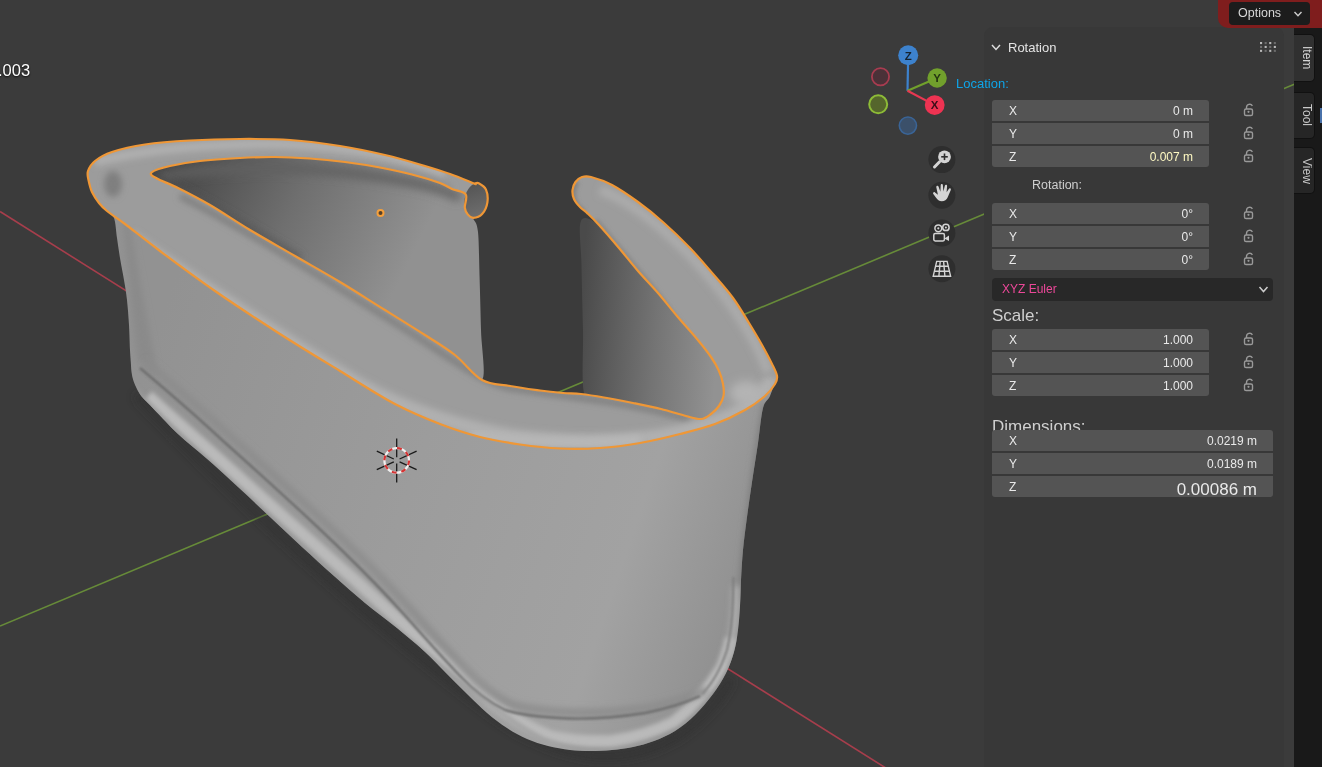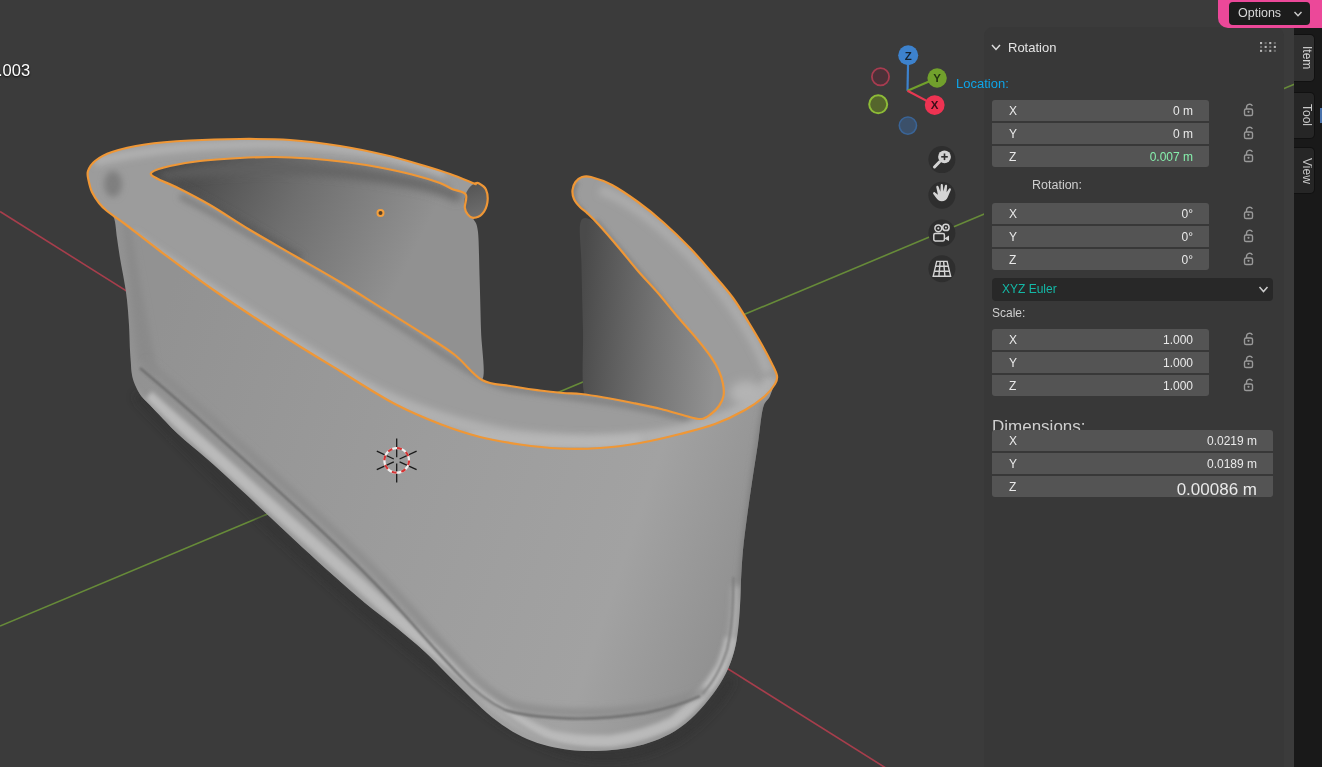--- a/index.html
+++ b/index.html
@@ -159,21 +159,21 @@
 <div class="abs" style="left:992px;top:100px;width:217px;height:21px;background:#545454;border-radius:3px 3px 0 0">
       <span style="position:absolute;left:17px;top:3.5px;color:#e9e9e9;font-size:12px">X</span>
       <span style="position:absolute;right:16px;top:3.5px;color:#e9e9e9;font-size:12px">0 m</span>
     </div>
 <div class="abs" style="left:992px;top:123px;width:217px;height:21px;background:#545454;border-radius:0">
       <span style="position:absolute;left:17px;top:3.5px;color:#e9e9e9;font-size:12px">Y</span>
       <span style="position:absolute;right:16px;top:3.5px;color:#e9e9e9;font-size:12px">0 m</span>
     </div>
 <div class="abs" style="left:992px;top:146px;width:217px;height:21px;background:#545454;border-radius:0 0 3px 3px">
       <span style="position:absolute;left:17px;top:3.5px;color:#e9e9e9;font-size:12px">Z</span>
-      <span style="position:absolute;right:16px;top:3.5px;color:#86efac;font-size:12px">0.007 m</span>
+      <span style="position:absolute;right:16px;top:3.5px;color:#fef9c3;font-size:12px">0.007 m</span>
     </div>
 <svg class="abs" style="left:1240px;top:102px" width="16" height="17" viewBox="0 0 16 17">
       <g fill="none" stroke="#999999" stroke-width="1.4">
         <rect x="4.5" y="7" width="8" height="6.5" rx="1.6"></rect>
         <path d="M6.5,7 L6.5,5.5 A3.2,3.2 0 0 1 12.4,3.8"></path>
       </g>
       <circle cx="8.5" cy="9.8" r="1.1" fill="#999999"></circle>
     </svg>
 <svg class="abs" style="left:1240px;top:125px" width="16" height="17" viewBox="0 0 16 17">
       <g fill="none" stroke="#999999" stroke-width="1.4">
@@ -216,25 +216,25 @@
       </g>
       <circle cx="8.5" cy="9.8" r="1.1" fill="#999999"></circle>
     </svg>
 <svg class="abs" style="left:1240px;top:251px" width="16" height="17" viewBox="0 0 16 17">
       <g fill="none" stroke="#999999" stroke-width="1.4">
         <rect x="4.5" y="7" width="8" height="6.5" rx="1.6"></rect>
         <path d="M6.5,7 L6.5,5.5 A3.2,3.2 0 0 1 12.4,3.8"></path>
       </g>
       <circle cx="8.5" cy="9.8" r="1.1" fill="#999999"></circle>
     </svg>
-<div class="abs" style="left:992px;top:278px;width:281px;height:23px;background:#282828;border-radius:4px;color:#14b8a6;font-size:12px;line-height:23px;padding-left:10px">XYZ Euler</div>
+<div class="abs" style="left:992px;top:278px;width:281px;height:23px;background:#282828;border-radius:4px;color:#ec4899;font-size:12px;line-height:23px;padding-left:10px">XYZ Euler</div>
 <svg class="abs" style="left:1258px;top:285px" width="11" height="9" viewBox="0 0 11 9">
       <path d="M1.5,2 L5.5,6.5 L9.5,2" fill="none" stroke="#cccccc" stroke-width="1.5"></path>
     </svg>
-<div class="abs" style="left:992px;top:306px;color:#cfcfcf;font-size:12px">Scale:</div>
+<div class="abs" style="left:992px;top:306px;color:#cfcfcf;font-size:17px">Scale:</div>
 <div class="abs" style="left:992px;top:329px;width:217px;height:21px;background:#545454;border-radius:3px 3px 0 0">
       <span style="position:absolute;left:17px;top:3.5px;color:#e9e9e9;font-size:12px">X</span>
       <span style="position:absolute;right:16px;top:3.5px;color:#e9e9e9;font-size:12px">1.000</span>
     </div>
 <div class="abs" style="left:992px;top:352px;width:217px;height:21px;background:#545454;border-radius:0">
       <span style="position:absolute;left:17px;top:3.5px;color:#e9e9e9;font-size:12px">Y</span>
       <span style="position:absolute;right:16px;top:3.5px;color:#e9e9e9;font-size:12px">1.000</span>
     </div>
 <div class="abs" style="left:992px;top:375px;width:217px;height:21px;background:#545454;border-radius:0 0 3px 3px">
       <span style="position:absolute;left:17px;top:3.5px;color:#e9e9e9;font-size:12px">Z</span>
@@ -272,18 +272,18 @@
     </div>
 <div class="abs" style="left:992px;top:476px;width:281px;height:21px;background:#545454;border-radius:0 0 3px 3px">
       <span style="position:absolute;left:17px;top:3.5px;color:#e9e9e9;font-size:12px">Z</span>
       <span style="position:absolute;right:16px;top:3.5px;color:#e9e9e9;font-size:17px">0.00086 m</span>
     </div>
 <div class="abs" style="left:1294px;top:0;width:28px;height:767px;background:#191919"></div>
 <div class="abs" style="left:1294px;top:34px;height:48px;width:21px;color:#c9c9c9;font-size:12px;background:#262626;border:1px solid #111;border-left:none;border-radius:0 5px 5px 0;writing-mode:vertical-rl;text-align:center;background:#303030;color:#d6d6d6">Item</div>
 <div class="abs" style="left:1294px;top:92px;height:47px;width:21px;color:#c9c9c9;font-size:12px;background:#262626;border:1px solid #111;border-left:none;border-radius:0 5px 5px 0;writing-mode:vertical-rl;text-align:center;">Tool</div>
 <div class="abs" style="left:1294px;top:147px;height:47px;width:21px;color:#c9c9c9;font-size:12px;background:#262626;border:1px solid #111;border-left:none;border-radius:0 5px 5px 0;writing-mode:vertical-rl;text-align:center;">View</div>
 <div class="abs" style="left:1320px;top:108px;width:2px;height:15px;background:#4a72aa"></div>
-<div class="abs" style="left:1218px;top:0;width:104px;height:28px;background:#ec4899;border-radius:0 0 0 10px">
+<div class="abs" style="left:1218px;top:0;width:104px;height:28px;background:#7f1d1d;border-radius:0 0 0 10px">
       <div style="position:absolute;left:11px;top:2px;width:81px;height:23px;background:#1c1c1c;border-radius:4px;color:#d8d8d8;font-size:12.5px;line-height:22px;padding-left:9px">Options<svg style="position:absolute;right:7px;top:8px" width="10" height="8" viewBox="0 0 10 8">
           <path d="M1.5,2 L5,5.8 L8.5,2" fill="none" stroke="#cccccc" stroke-width="1.4"></path>
         </svg></div>
     </div>
 <div class="abs" style="left:-2px;top:61px;color:#fdfdfd;font-size:16.5px;text-shadow:0 1px 2px rgba(0,0,0,.85)">.003</div>
 </div>
 </body></html>

